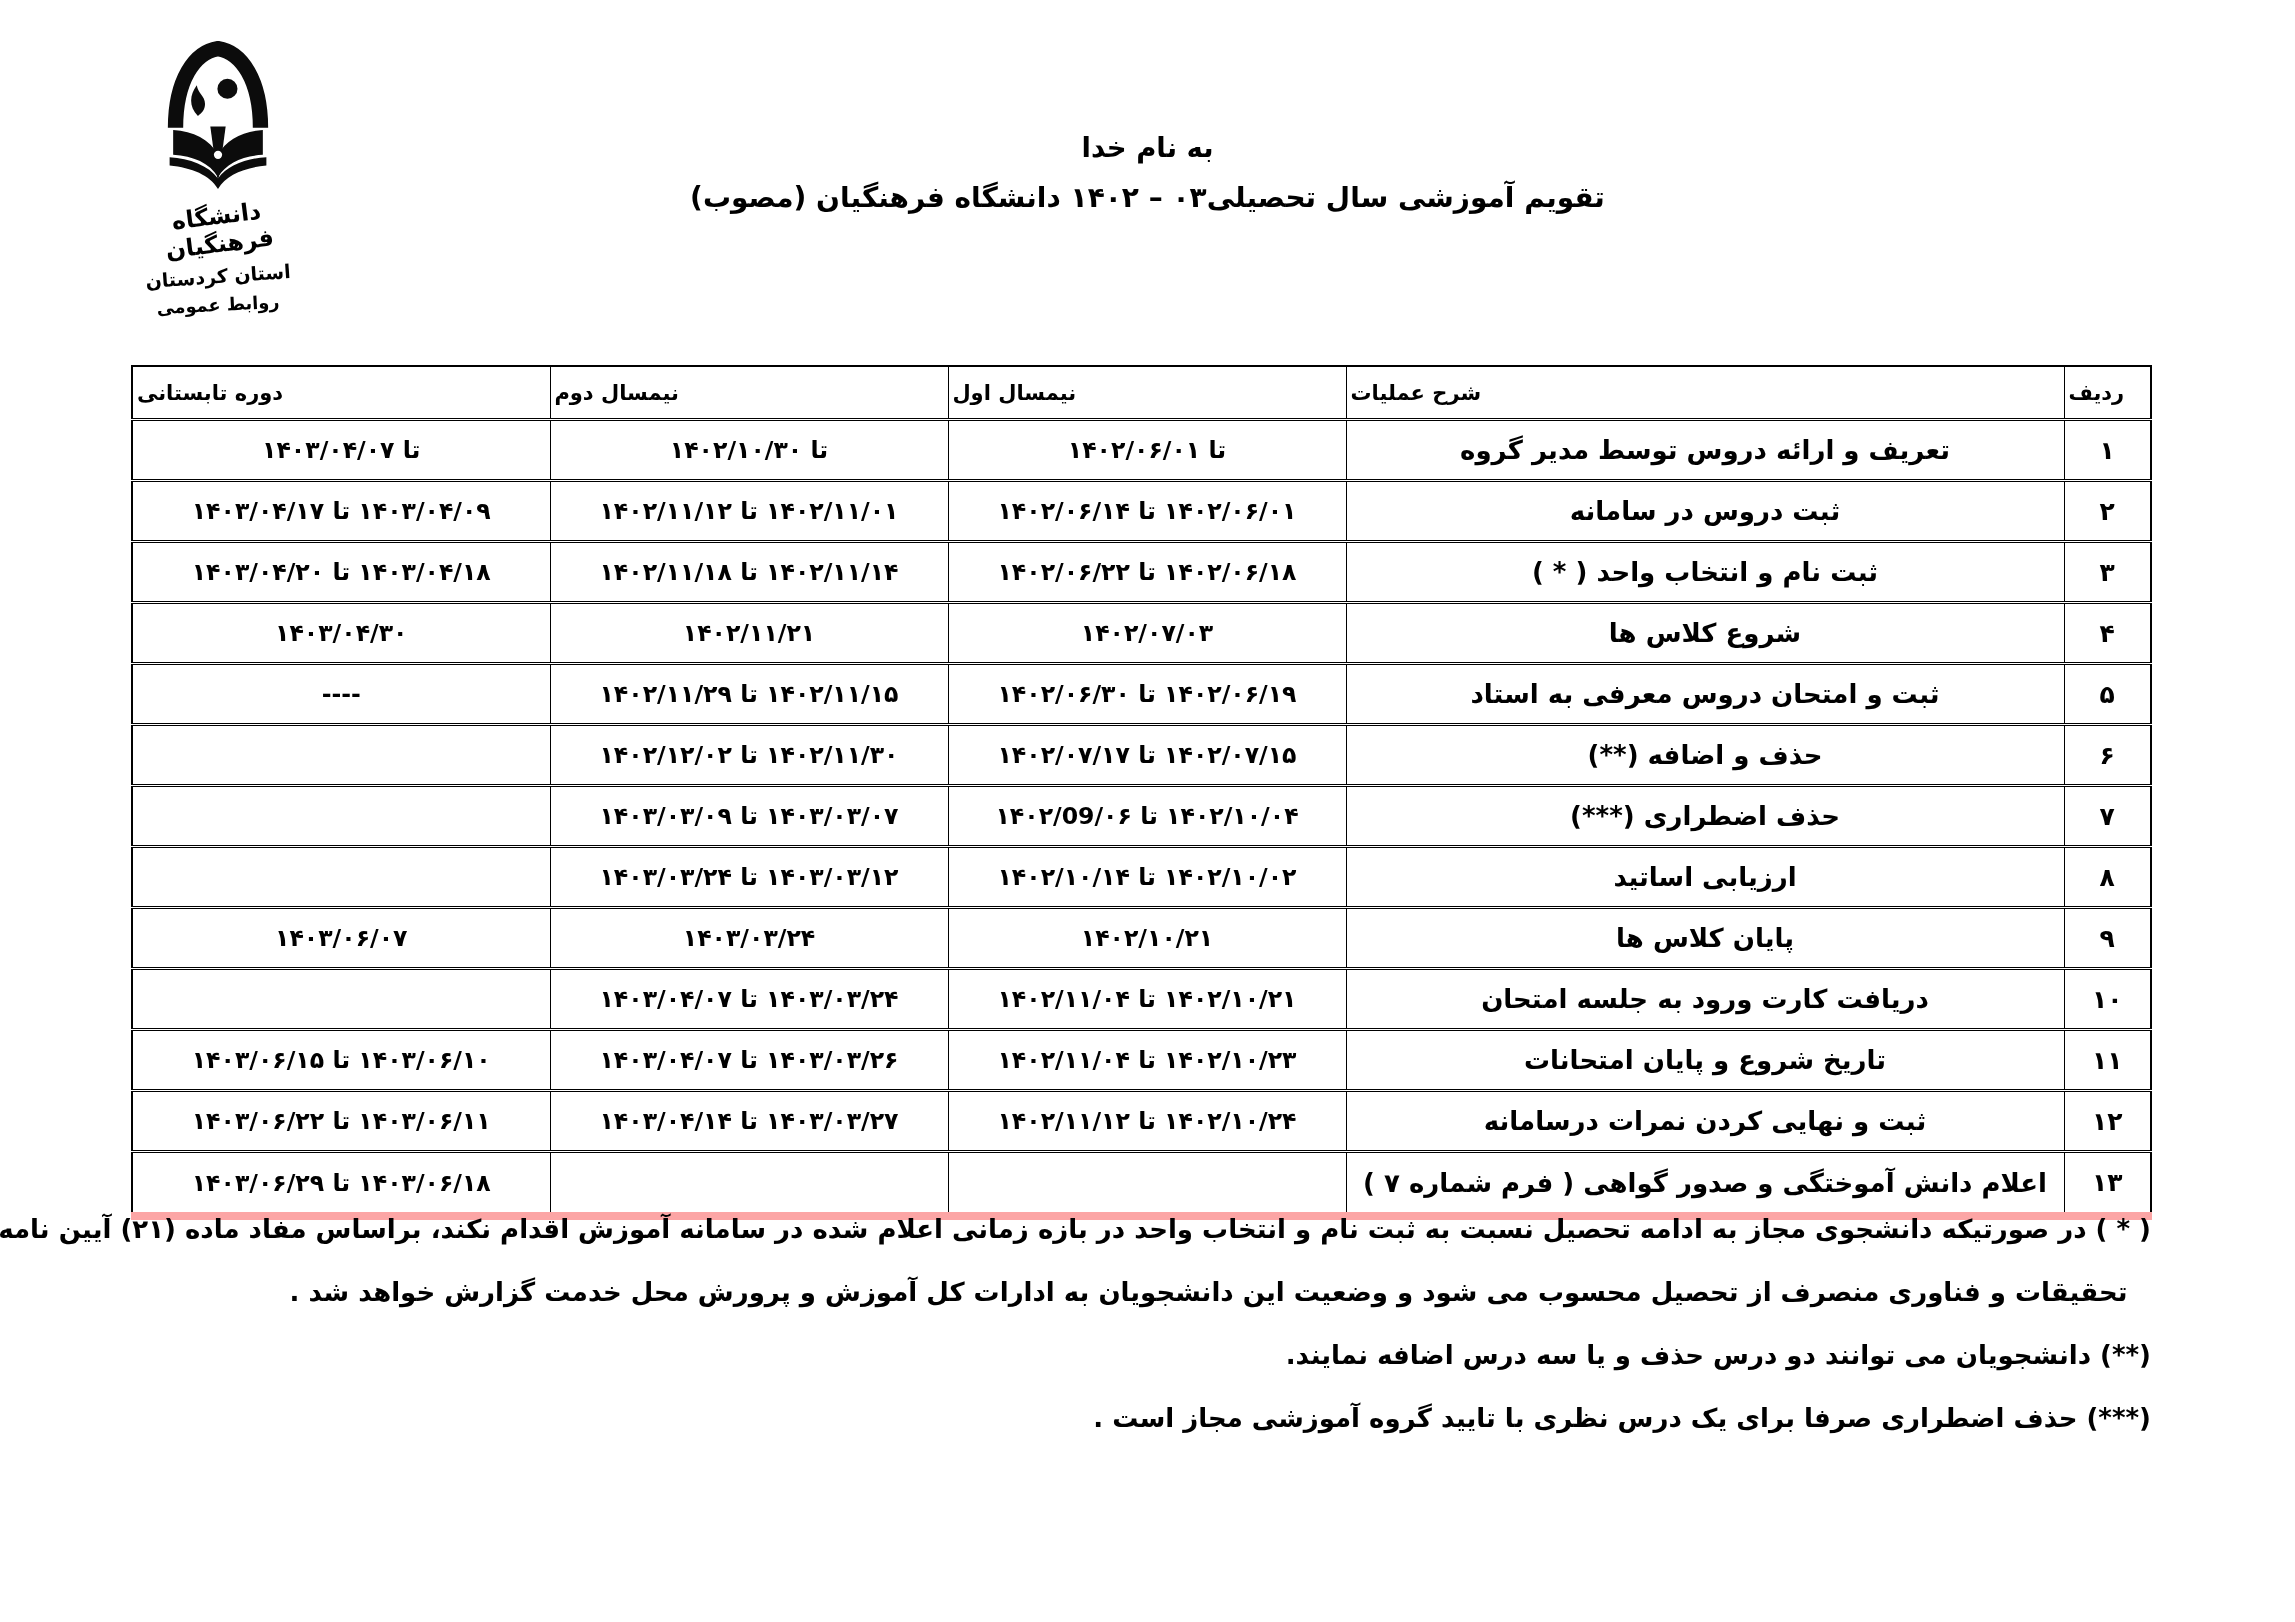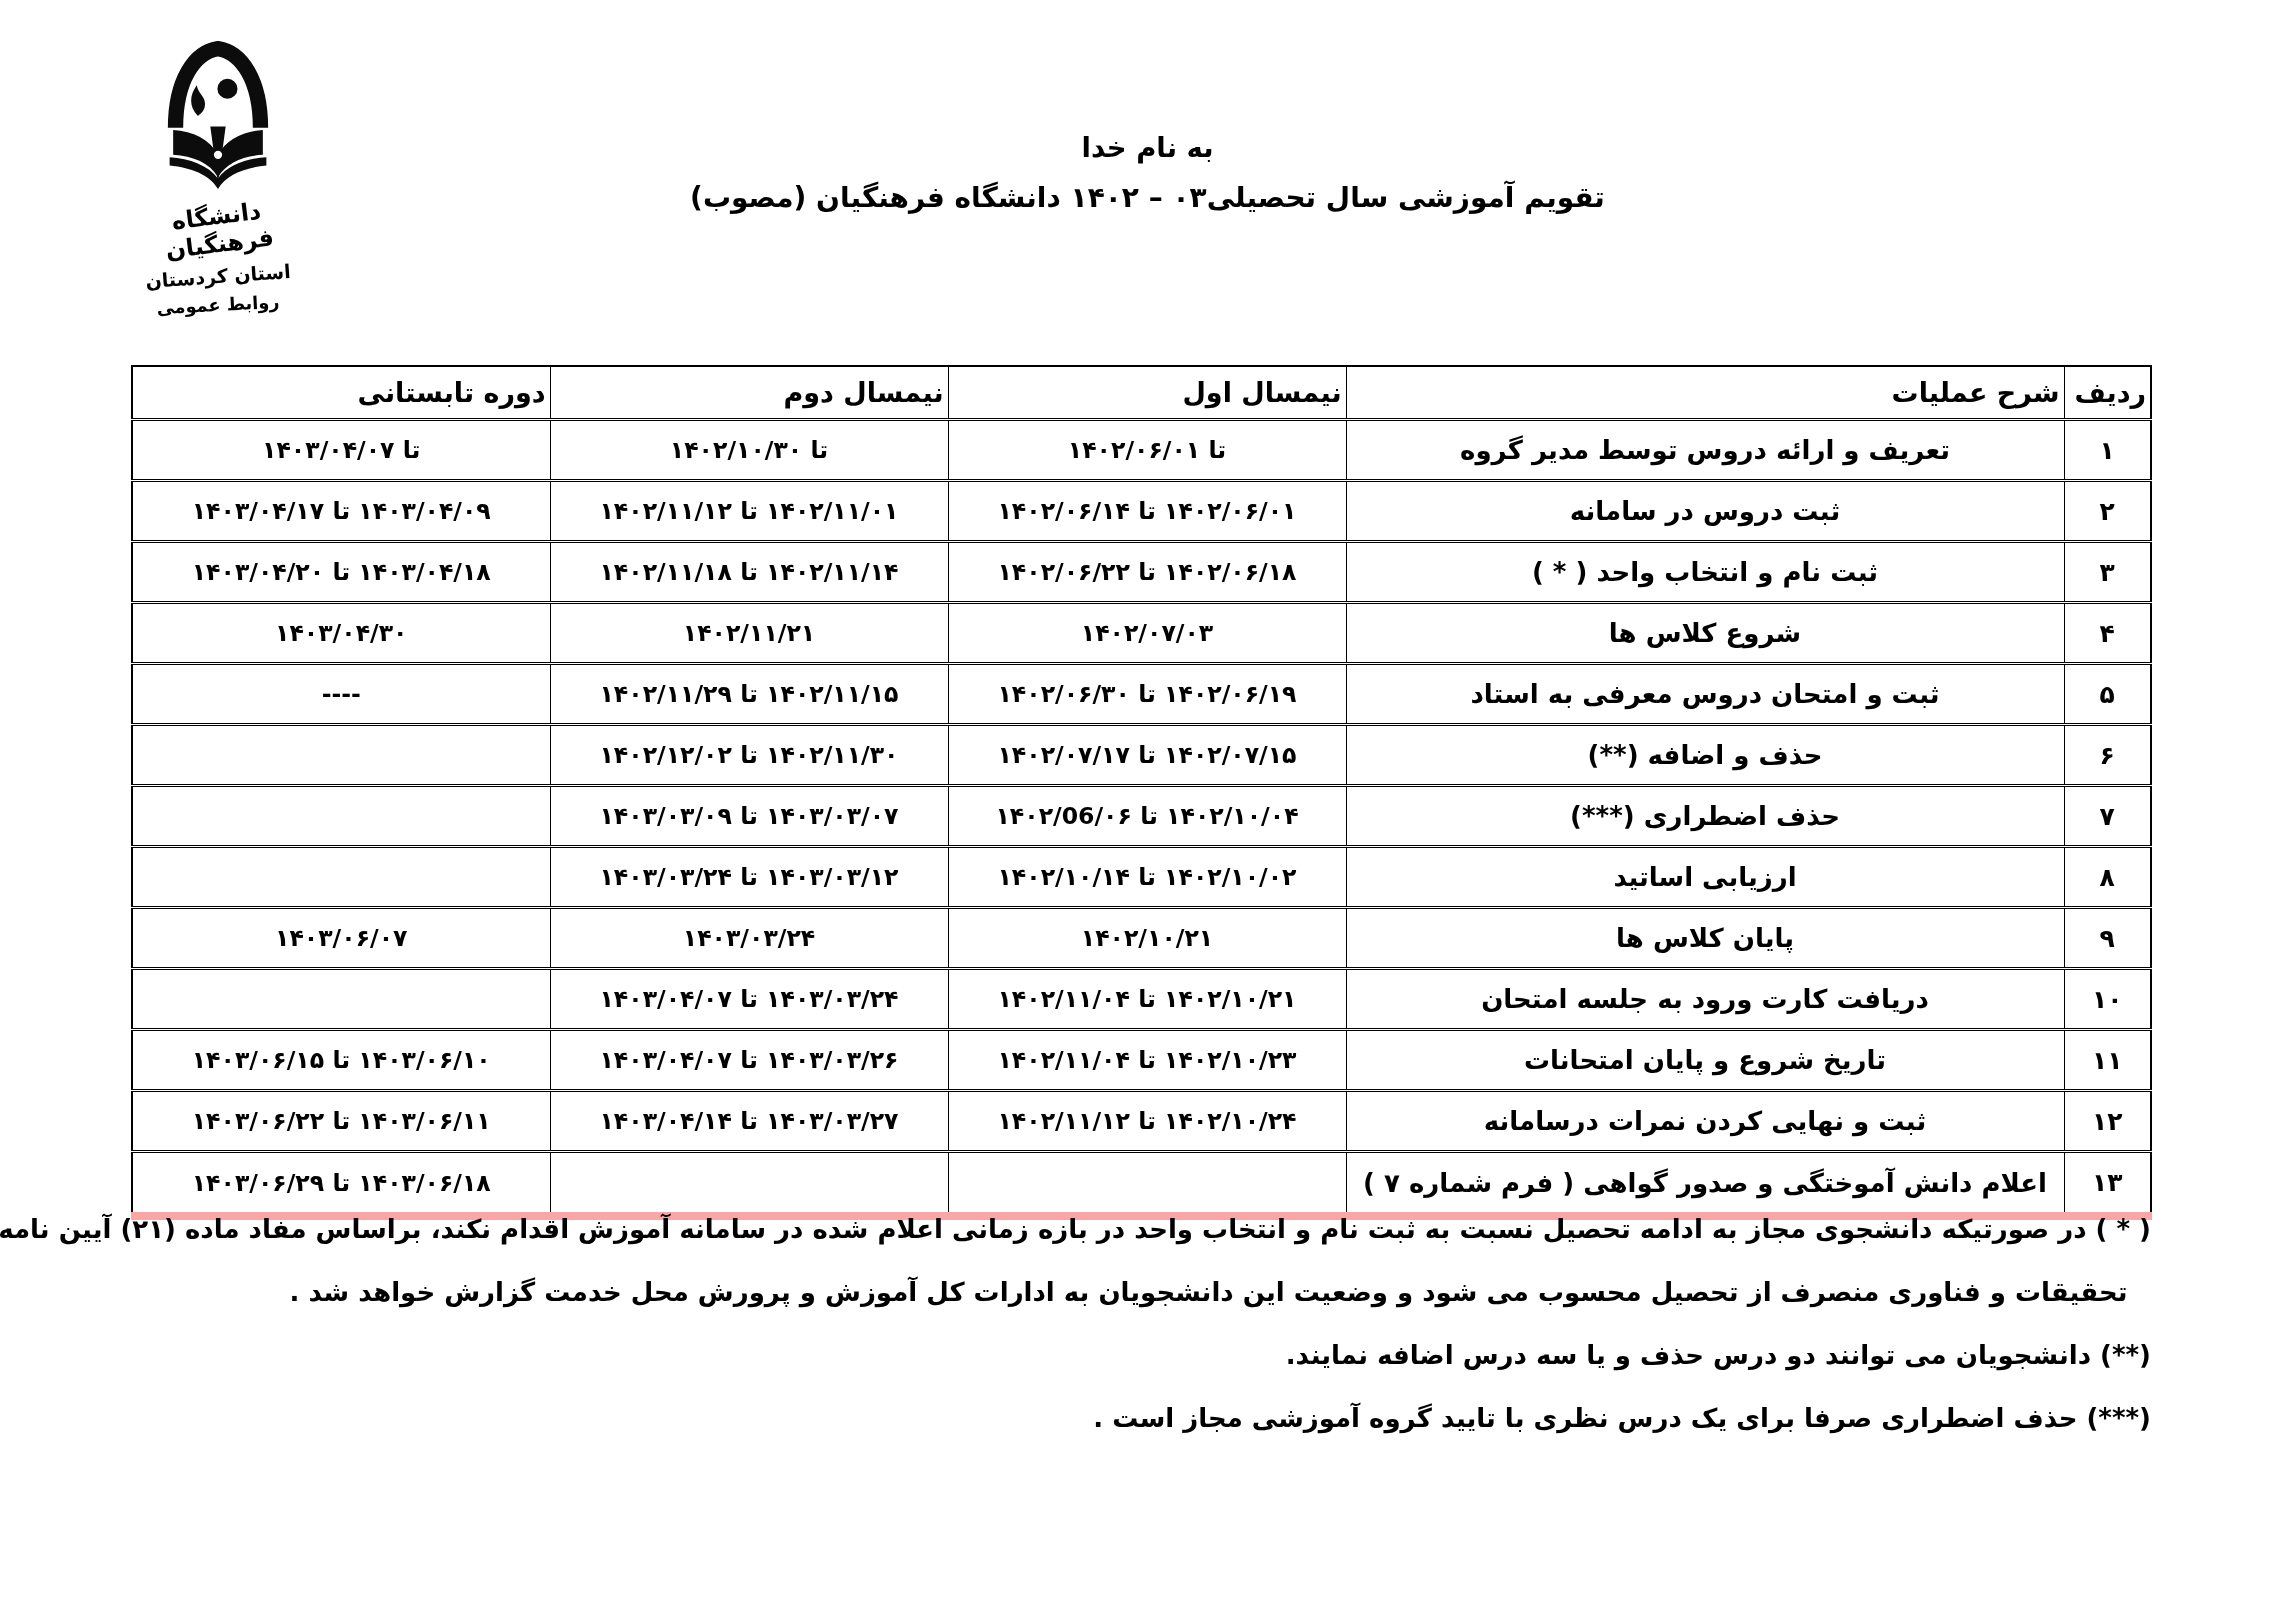--- a/index.html
+++ b/index.html
@@ -67,22 +67,22 @@
     border: 2px solid #000;
   }
   .col-no      { width: 87px; }
   .col-op      { width: 718px; }
   .col-s1      { width: 398px; }
   .col-s2      { width: 398px; }
   .col-summer  { width: 418px; }
 
   table.cal th {
     height: 51px;
-    font-size: 27px;
-    text-align: right;
+    font-size: 21px;
+    text-align: left;
     vertical-align: middle;
     border-left: 1.3px solid #000;
     border-right: 1.3px solid #000;
     border-top: 2px solid #000;
     border-bottom: 3.9px double #000;
     padding: 0 3.9px;
     font-weight: bold;
     margin-top: 20px;
   }
   table.cal td {
@@ -208,21 +208,21 @@
       <tr>
         <td class="cell-no">۶</td>
         <td class="cell-op">حذف و اضافه (**)</td>
         <td>۱۴۰۲/۰۷/۱۵ تا ۱۴۰۲/۰۷/۱۷</td>
         <td>۱۴۰۲/۱۱/۳۰ تا ۱۴۰۲/۱۲/۰۲</td>
         <td></td>
       </tr>
       <tr>
         <td class="cell-no">۷</td>
         <td class="cell-op">حذف اضطراری (***)</td>
-        <td>۱۴۰۲/۱۰/۰۴ تا ۱۴۰۲/06/۰۶</td>
+        <td>۱۴۰۲/۱۰/۰۴ تا ۱۴۰۲/09/۰۶</td>
         <td>۱۴۰۳/۰۳/۰۷ تا ۱۴۰۳/۰۳/۰۹</td>
         <td></td>
       </tr>
       <tr>
         <td class="cell-no">۸</td>
         <td class="cell-op">ارزیابی اساتید</td>
         <td>۱۴۰۲/۱۰/۰۲ تا ۱۴۰۲/۱۰/۱۴</td>
         <td>۱۴۰۳/۰۳/۱۲ تا ۱۴۰۳/۰۳/۲۴</td>
         <td></td>
       </tr>

